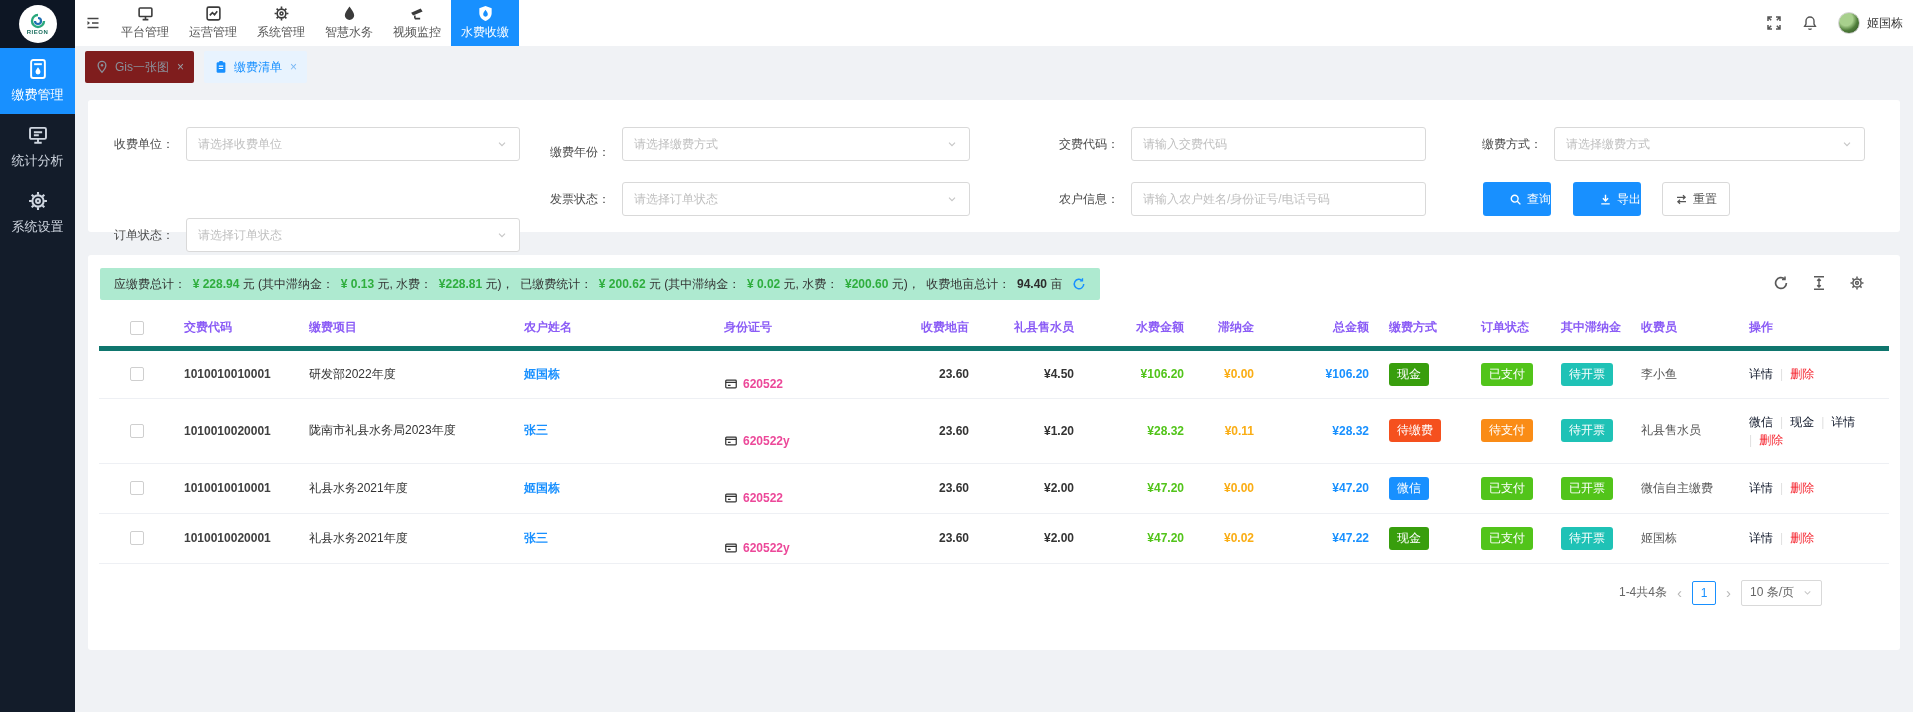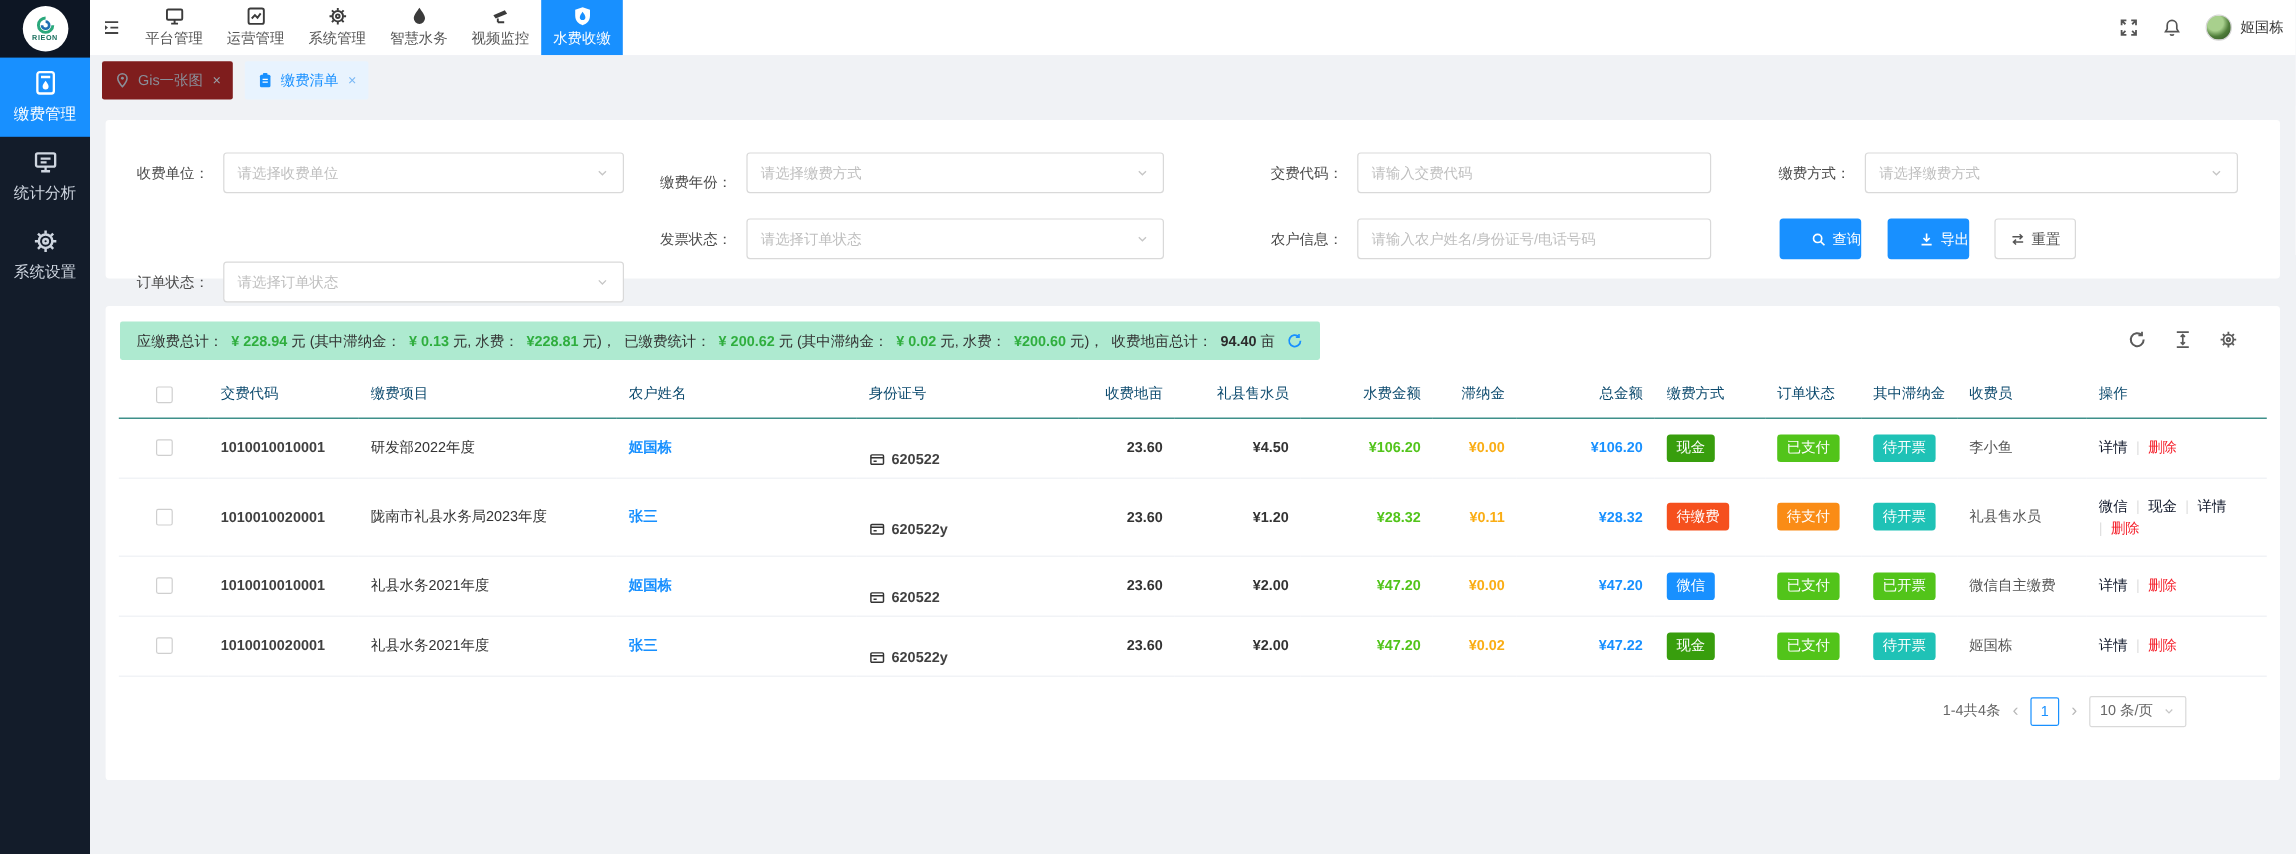--- a/index.html
+++ b/index.html
@@ -66,29 +66,29 @@
   .seg { white-space:pre; }
   .seg.green { color:#2fae3e; font-weight:bold; }
   .seg.dark { color:#2c2c2c; font-weight:bold; }
   .sum-refresh { margin-left:6px; color:#1890ff; cursor:pointer; }
   .table-tools { position:absolute; right:35px; top:20px; display:flex; gap:22px; color:#5a5a5a; }
   .table-tools .ic { cursor:pointer; }
 
   
   table { border-collapse:collapse; table-layout:fixed; width:1790px; margin:10px 0 0 11px; }
   th,td { padding:0 10px; font-size:12px; overflow:hidden; white-space:nowrap; }
-  thead th { height:38px; text-align:left; font-weight:normal; color:#0c4a6e; border-bottom:1px solid #0f766e; }
+  thead th { height:38px; text-align:left; font-weight:bold; color:#8b5cf6; border-bottom:5px solid #0f766e; }
   tbody td { border-bottom:1px solid #eef0f4; }
   tr.r50 td { height:50px; }
   tr.r65 td { height:65px; }
   th.num, td.num { text-align:right; }
   .cbx { width:14px; height:14px; border:1px solid #cfcfcf; border-radius:2px; background:#fff; margin:0 auto; cursor:pointer; }
   td.code { color:#404040; font-weight:bold; }
   td.farmer { color:#1890ff; font-weight:bold; cursor:pointer; }
-  .idcell { display:flex; align-items:flex-end; gap:5px; font-weight:bold; color:#404040;margin-top:20px; }
+  .idcell { display:flex; align-items:flex-end; gap:5px; font-weight:bold; color:#ec4899;margin-top:20px; }
   .idcell .ic { width:14px; height:14px; color:#333; }
   td.bold { font-weight:bold; color:#333; }
   td.water { color:#52c41a; font-weight:bold; }
   td.late { color:#faad14; font-weight:bold; }
   td.total { color:#1890ff; font-weight:bold; }
   .badge { display:inline-block; padding:3px 8px; border-radius:3px; color:#fff; font-size:12px; }
   td.collector { color:#555; }
   .ops-line { line-height:18px; }
   .op { color:#0f172a; cursor:pointer; }
   .op.op-red { color:#f5222d; }

